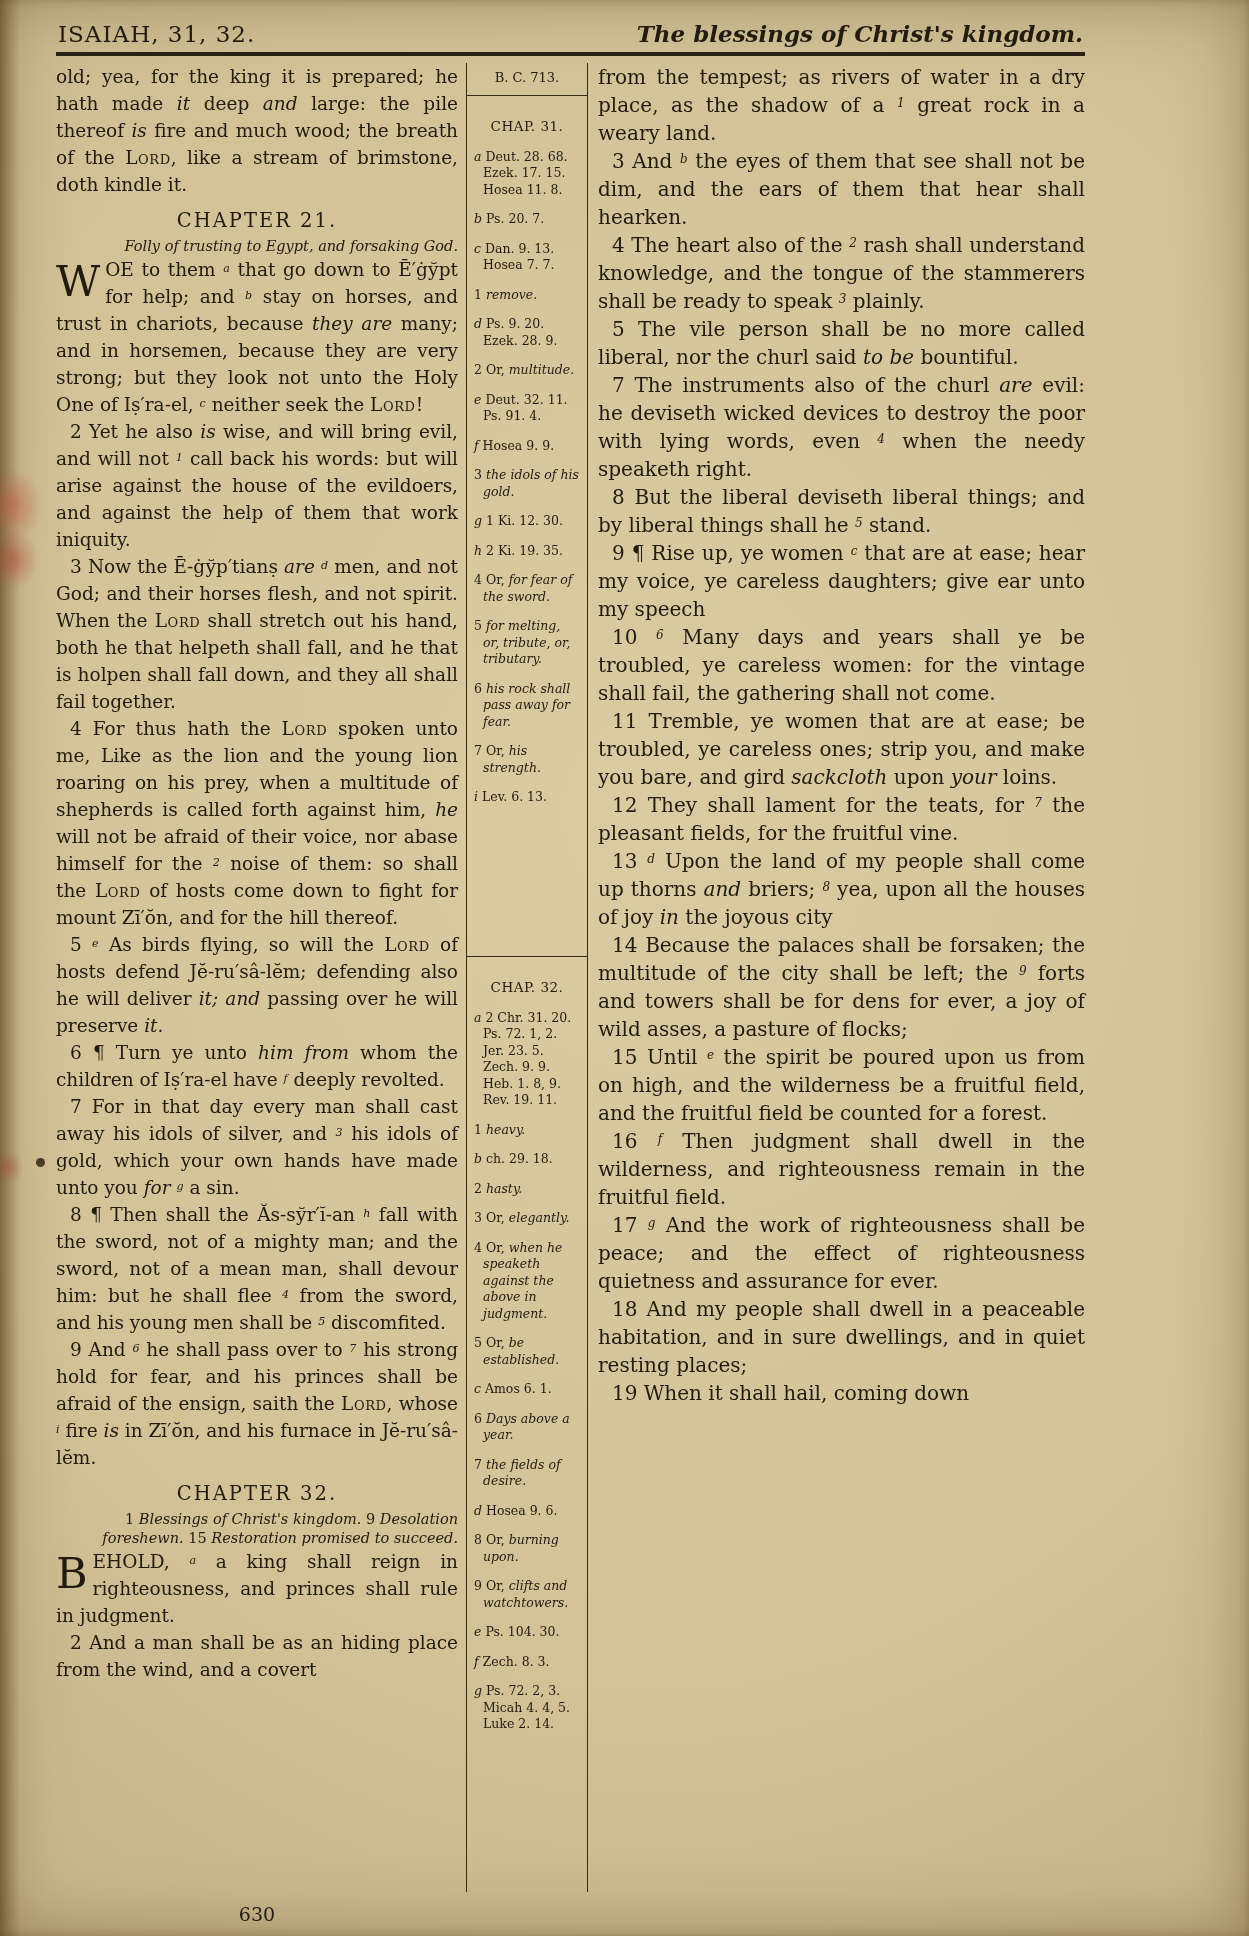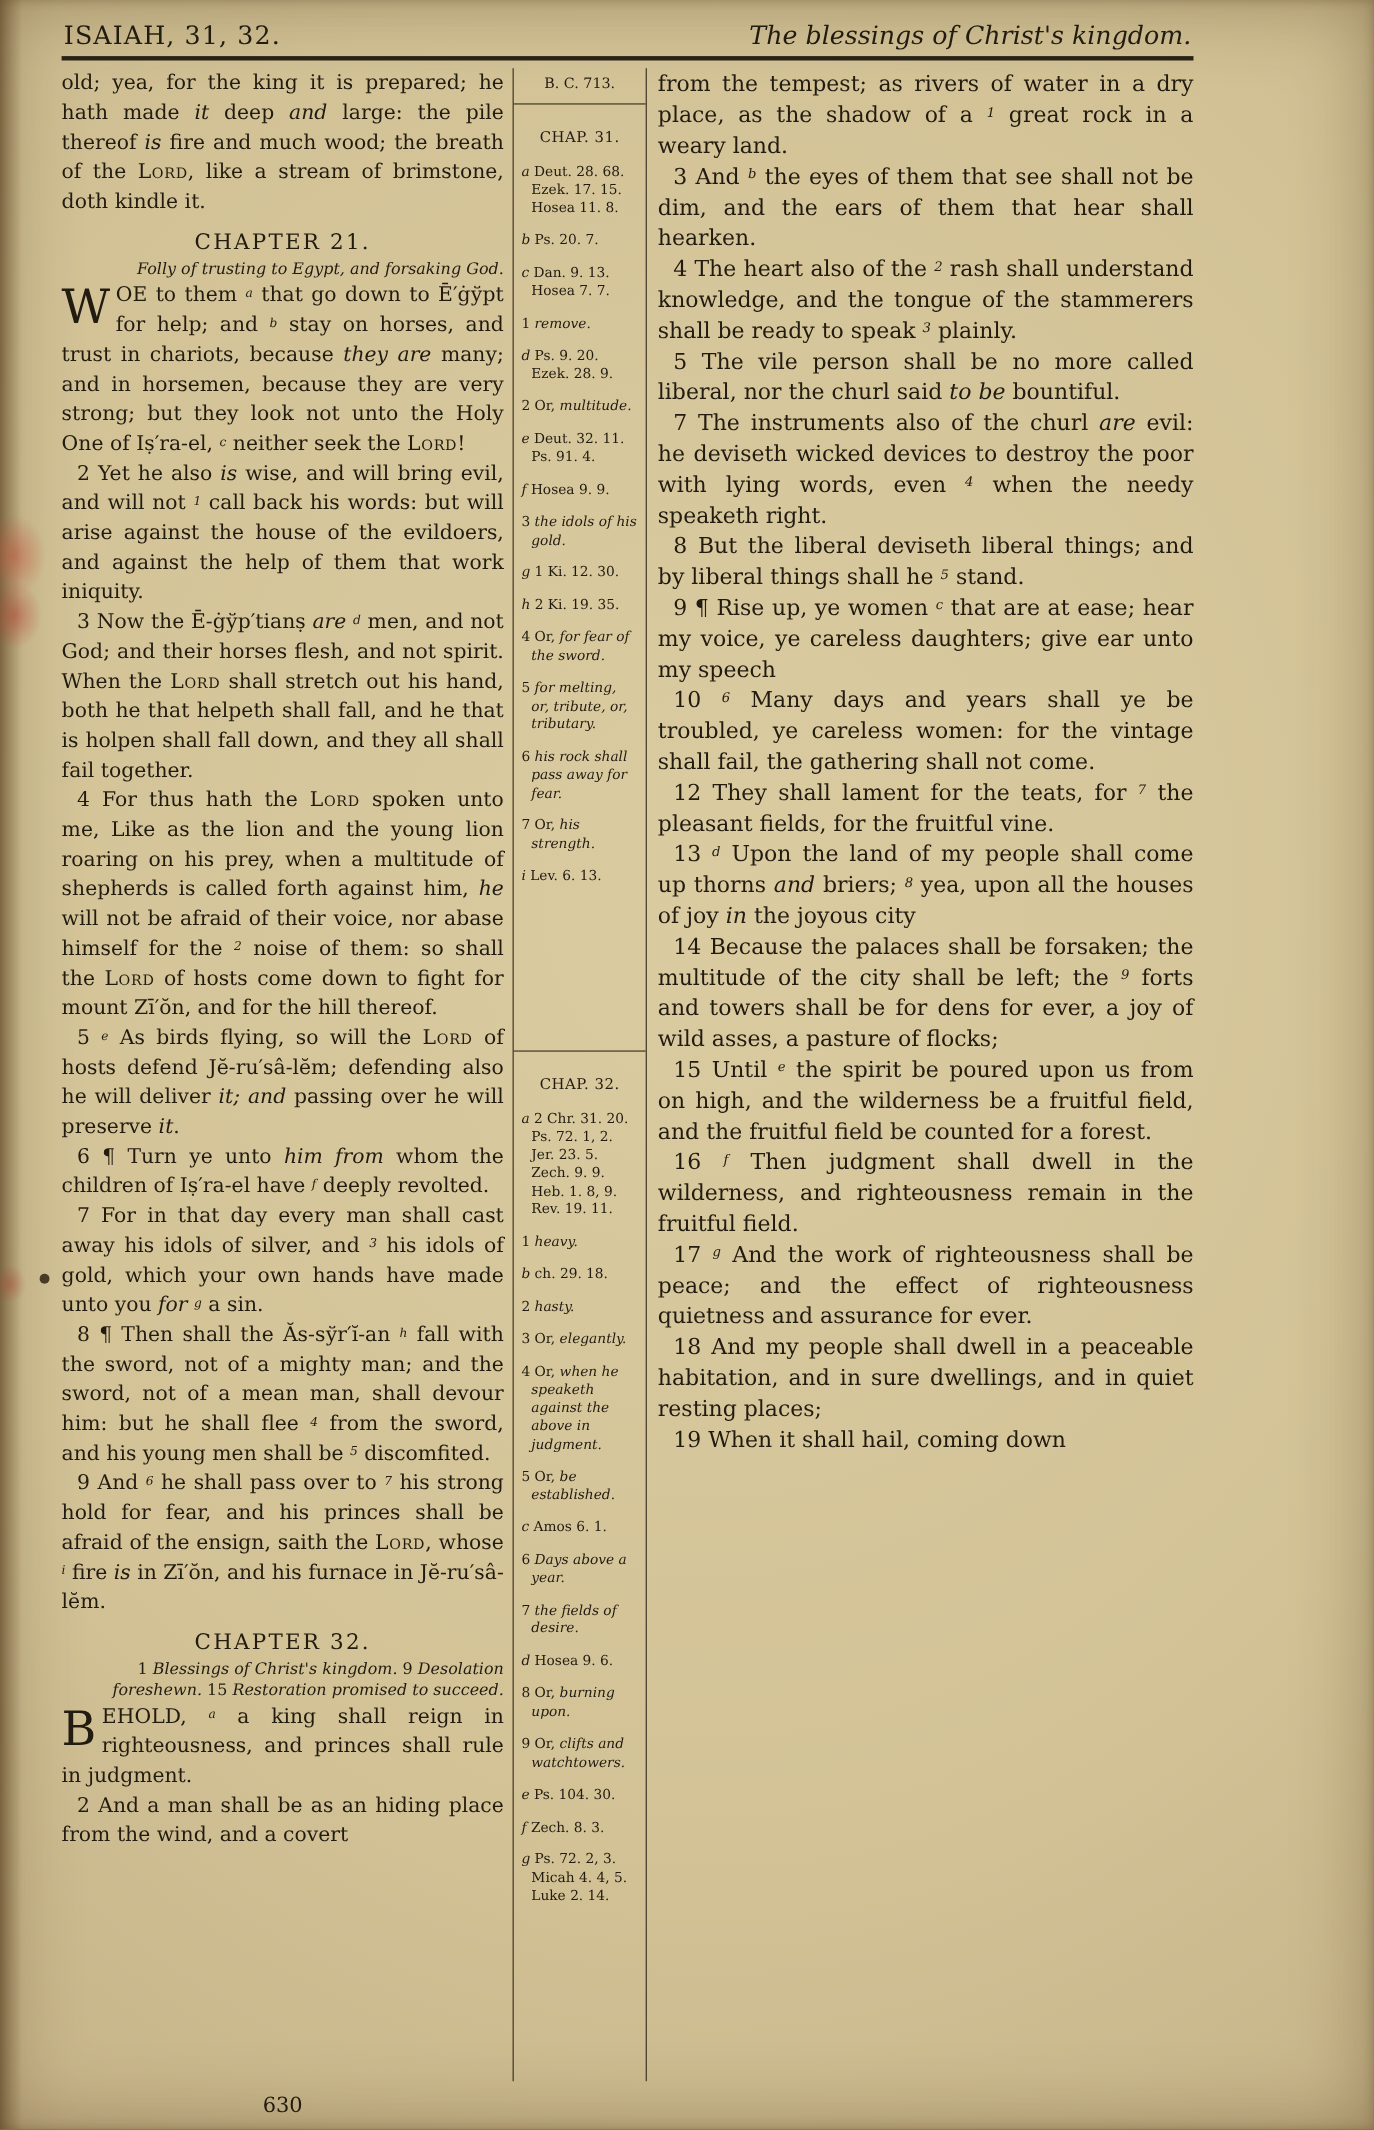--- a/index.html
+++ b/index.html
@@ -28,21 +28,21 @@
     background:radial-gradient(closest-side, rgba(192,82,58,.55), rgba(192,82,58,0)); }
   .stain-b { left:-12px; top:528px; width:50px; height:62px; border-radius:50%;
     background:radial-gradient(closest-side, rgba(178,60,44,.5), rgba(178,60,44,0)); }
   .stain-c { left:-6px; top:1150px; width:30px; height:34px; border-radius:50%;
     background:radial-gradient(closest-side, rgba(170,64,48,.4), rgba(170,64,48,0)); }
   .ink-dot { position:absolute; left:36px; top:1158px; width:9px; height:9px; border-radius:50%;
     background:#3025144; background:#302514; opacity:.85; }
 
   .header { display:flex; justify-content:space-between; align-items:baseline; padding:4px 2px 5px 2px; }
   .header-left  { font-weight:normal; font-size:23px; letter-spacing:1px; }
-  .header-right { font-weight:normal; font-style:italic; font-size:23px; }
+  .header-right { font-weight:bold; font-style:italic; font-size:23px; }
   .header-rule  { height:4px; background:#2a2216; }
 
   .content { flex:1; display:flex; margin-top:7px; align-items:stretch; }
 
   .col-left  { width:402px; margin-right:8px;  font-size:18.5px; line-height:27px;  text-align:justify; hyphens:auto; }
   .col-right { flex:1;                          font-size:20px;   line-height:28px;  text-align:justify; hyphens:auto; }
 
   .col-left p, .col-right p { margin:0; }
   .verse { text-indent:14px; }
   .para  { text-indent:0; }
@@ -150,20 +150,21 @@
 
     <div class="col-right">
         <p class="para">from the tempest; as rivers of water in a dry place, as the shadow of a <sup>1</sup> great rock in a weary land.</p>
         <p class="verse">3 And <sup>b</sup> the eyes of them that see shall not be dim, and the ears of them that hear shall hearken.</p>
         <p class="verse">4 The heart also of the <sup>2</sup> rash shall understand knowledge, and the tongue of the stammerers shall be ready to speak <sup>3</sup> plainly.</p>
         <p class="verse">5 The vile person shall be no more called liberal, nor the churl said <i>to be</i> bountiful.</p>
         <p class="verse">7 The instruments also of the churl <i>are</i> evil: he deviseth wicked devices to destroy the poor with lying words, even <sup>4</sup> when the needy speaketh right.</p>
         <p class="verse">8 But the liberal deviseth liberal things; and by liberal things shall he <sup>5</sup> stand.</p>
         <p class="verse">9 ¶ Rise up, ye women <sup>c</sup> that are at ease; hear my voice, ye careless daughters; give ear unto my speech</p>
         <p class="verse">10 <sup>6</sup> Many days and years shall ye be troubled, ye careless women: for the vintage shall fail, the gathering shall not come.</p>
+        <p class="verse">11 Tremble, ye women that are at ease; be troubled, ye careless ones; strip you, and make you bare, and gird <i>sackcloth</i> upon <i>your</i> loins.</p>
         <p class="verse">12 They shall lament for the teats, for <sup>7</sup> the pleasant fields, for the fruitful vine.</p>
         <p class="verse">13 <sup>d</sup> Upon the land of my people shall come up thorns <i>and</i> briers; <sup>8</sup> yea, upon all the houses of joy <i>in</i> the joyous city</p>
         <p class="verse">14 Because the palaces shall be forsaken; the multitude of the city shall be left; the <sup>9</sup> forts and towers shall be for dens for ever, a joy of wild asses, a pasture of flocks;</p>
         <p class="verse">15 Until <sup>e</sup> the spirit be poured upon us from on high, and the wilderness be a fruitful field, and the fruitful field be counted for a forest.</p>
         <p class="verse">16 <sup>f</sup> Then judgment shall dwell in the wilderness, and righteousness remain in the fruitful field.</p>
         <p class="verse">17 <sup>g</sup> And the work of righteousness shall be peace; and the effect of righteousness quietness and assurance for ever.</p>
         <p class="verse">18 And my people shall dwell in a peaceable habitation, and in sure dwellings, and in quiet resting places;</p>
         <p class="verse">19 When it shall hail, coming down</p>
       </div>
   </main>

